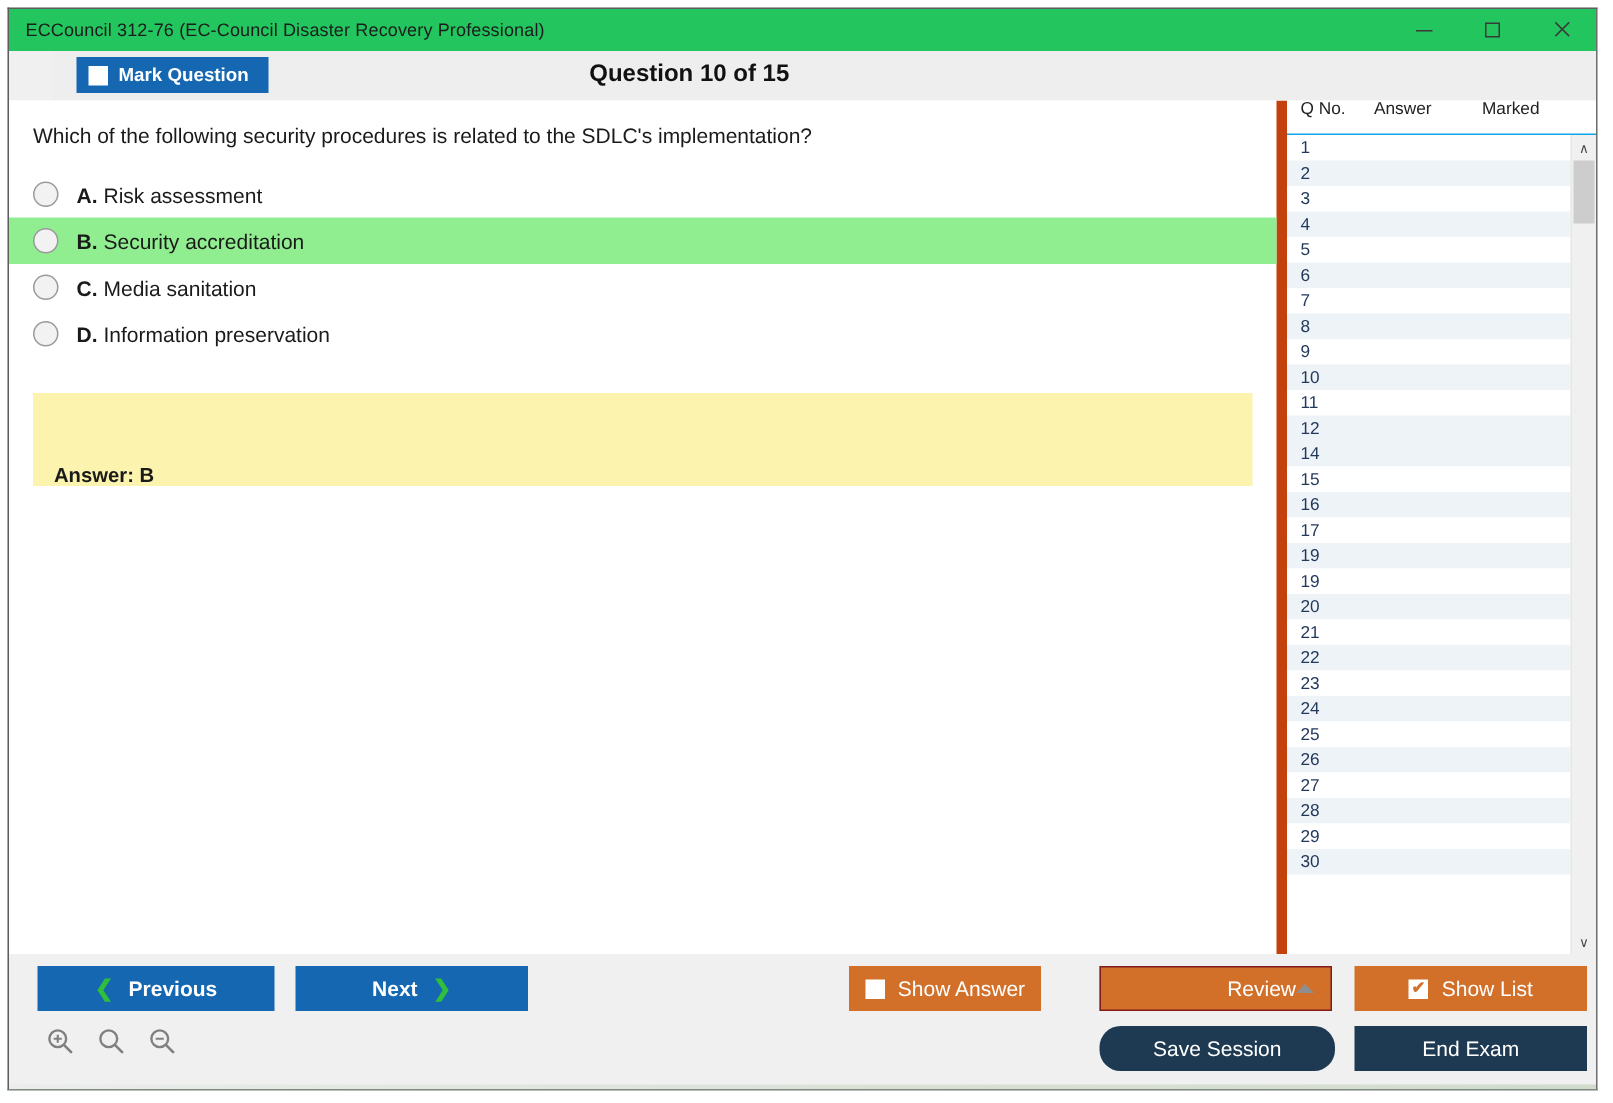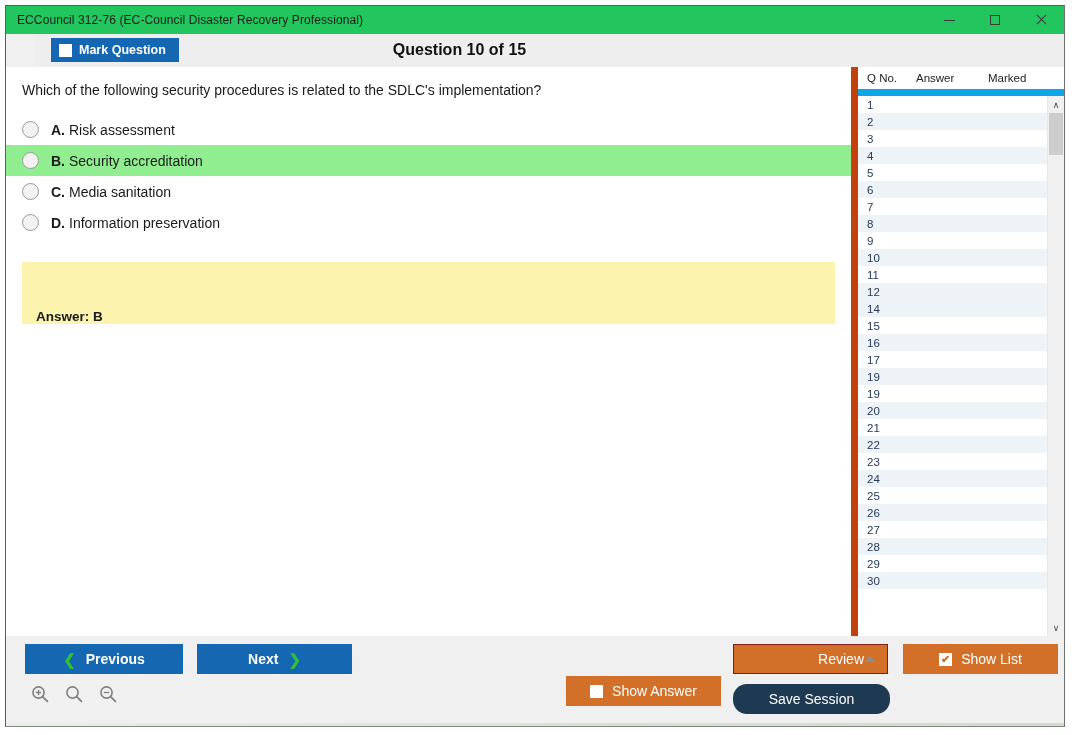--- a/index.html
+++ b/index.html
@@ -173,22 +173,22 @@
     flex: 1 1 auto;
     background: #ffffff;
     display: flex;
     flex-direction: column;
     overflow: hidden;
     position: relative;
   }
   .list-header {
     display: flex;
     height: 22px;
-    align-items: center;
-    border-bottom: 7px solid #0ea5e9;
+    align-items: flex-start;
+    border-bottom: 1px solid #0ea5e9;
     background: #ffffff;
     flex: 0 0 auto;
     font-size: 11.5px;
     color: #222222;
   }
   .col-qno    { width: 58px; padding-left: 9px; box-sizing: border-box; }
   .col-answer { width: 72px; }
   .col-marked { width: 70px; }
   .list-scroll {
     flex: 1 1 auto;
@@ -271,21 +271,21 @@
     font-weight: bold;
     line-height: 1;
   }
   .btn-orange {
     position: absolute;
     height: 30px;
     background: #d2702a;
     color: #ffffff;
     font-size: 14px;
   }
-  #btn-show-answer { left: 560px; top: 8px; width: 155px; gap: 9px; margin-top: 32px; }
+  #btn-show-answer { left: 560px; top: 8px; width: 128px; gap: 9px; }
   #btn-review {
     left: 727px; top: 8px; width: 155px;
     border: 1px solid #7f1d1d;
     justify-content: flex-end;
     padding: 0 11px;
   }
   #btn-show-list { left: 897px; top: 8px; width: 155px; gap: 9px; }
   .chk-box-checked {
     width: 13px; height: 13px;
     background: #ffffff;
@@ -576,20 +576,23 @@
 
       <button class="btn btn-orange" id="btn-show-list">
         <span class="chk-box-checked">✔</span>
         <span>Show List</span>
       </button>
 
       <button class="btn btn-dark" id="btn-save-session">
         <span>Save Session</span>
       </button>
 
+      <button class="btn btn-dark" id="btn-end-exam">
+        <span>End Exam</span>
+      </button>
 
       <div class="zoom-tools">
         <svg width="20" height="20" viewBox="0 0 20 20">
           <circle cx="8.5" cy="8.5" r="5.6" fill="none" stroke="#808080" stroke-width="1.6"></circle>
           <line x1="12.6" y1="12.6" x2="17.4" y2="17.4" stroke="#808080" stroke-width="1.8" stroke-linecap="round"></line>
           <line x1="5.8" y1="8.5" x2="11.2" y2="8.5" stroke="#808080" stroke-width="1.4"></line>
           <line x1="8.5" y1="5.8" x2="8.5" y2="11.2" stroke="#808080" stroke-width="1.4"></line>
         </svg>
         <svg width="20" height="20" viewBox="0 0 20 20">
           <circle cx="8.5" cy="8.5" r="5.6" fill="none" stroke="#808080" stroke-width="1.6"></circle>

